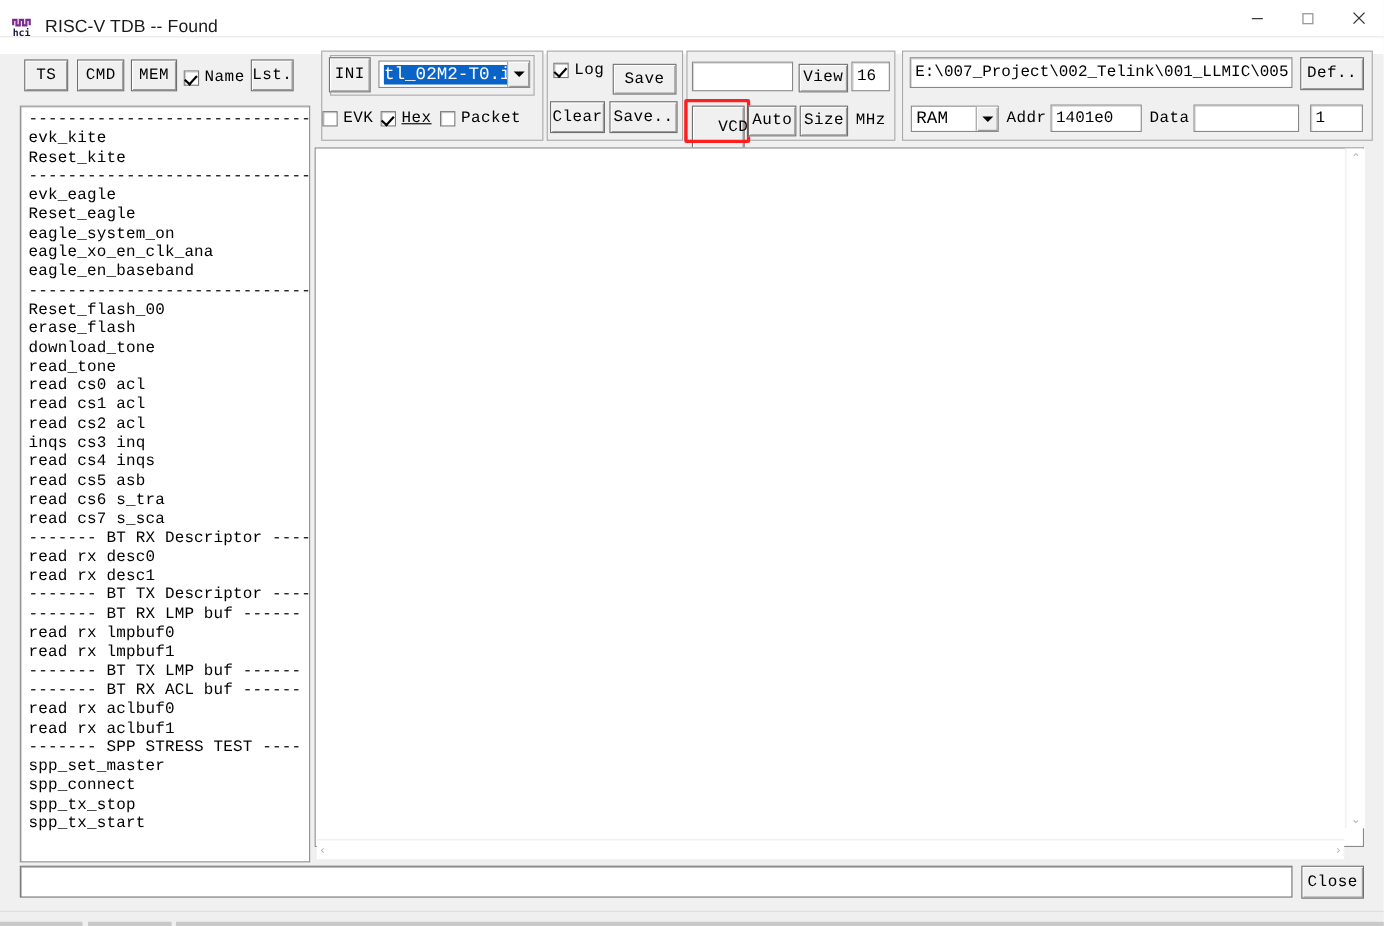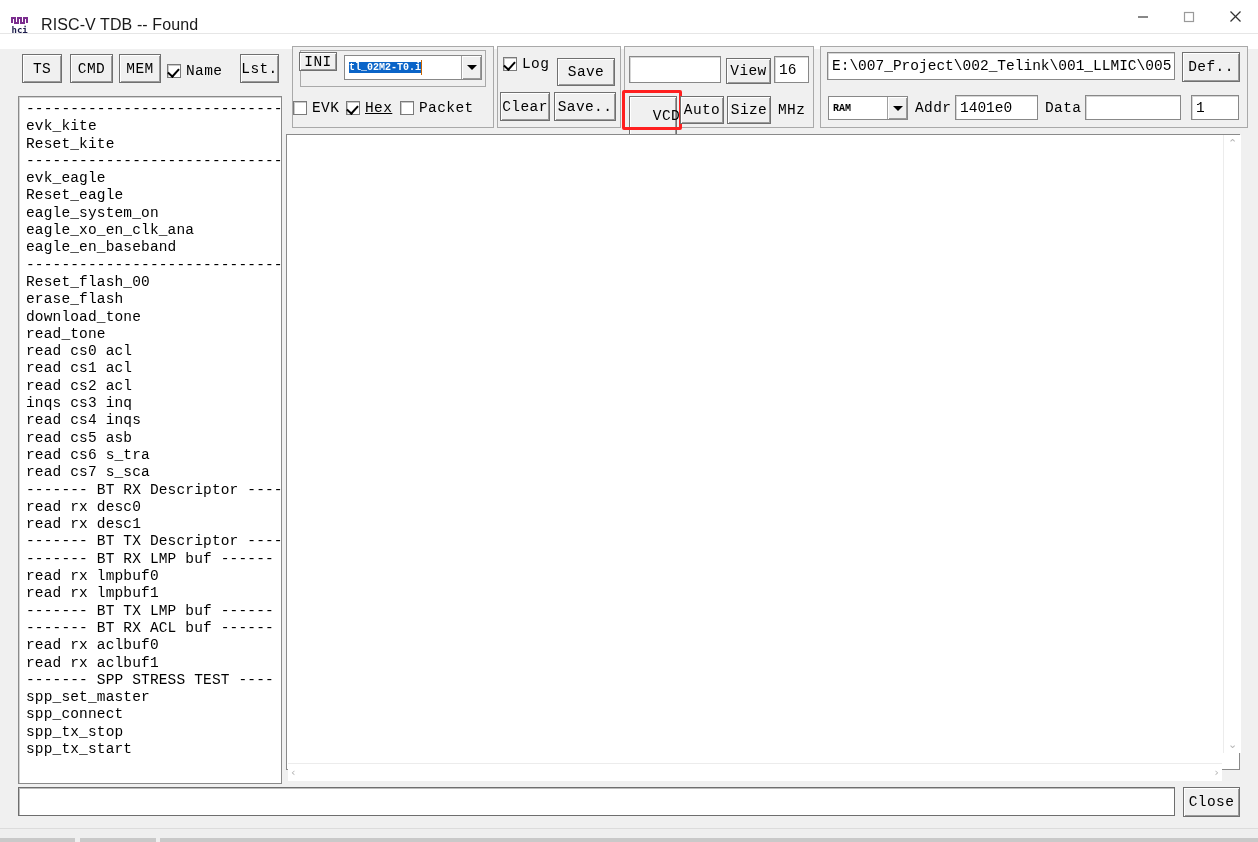--- a/index.html
+++ b/index.html
@@ -116,25 +116,24 @@
   .combo {
     position: absolute;
     background: #ffffff;
     border: 1px solid #888888;
     box-sizing: border-box;
     display: flex; align-items: center;
   }
   .combo .cval {
     flex: 1 1 auto;
     font-family: "Liberation Mono", monospace;
-    font-size: 10px;
+    font-size: 16px;
     padding-left: 4px;
     white-space: nowrap;
     overflow: hidden;
-    font-weight: bold;
   }
   .combo .carrow {
     width: 19px; height: 100%;
     background: #f0f0f0;
     border-left: 1px solid #a0a0a0;
     box-shadow: inset 1px 1px 0 #ffffff, inset -1px -1px 0 #9a9a9a;
     display: flex; align-items: center; justify-content: center;
     flex: 0 0 auto;
   }
   .carrow i {
@@ -269,25 +268,25 @@
       </div>
     </div>
   </div>
   <div class="titlebar-sep"></div>
 
   <div class="btn" style="left:22px; top:54px; width:40px; height:29px;">TS</div>
   <div class="btn" style="left:70px; top:54px; width:43px; height:29px;">CMD</div>
   <div class="btn" style="left:119px; top:54px; width:42px; height:29px;">MEM</div>
   <div class="cb checked" style="left:167px; top:64px;"></div>
   <div class="label" style="left:186px; top:63px; height:16px;">Name</div>
-  <div class="btn" style="left:240px; top:54px; width:39px; height:29px;text-align:center;">Lst.</div>
+  <div class="btn" style="left:228px; top:54px; width:39px; height:29px;text-align:center;">Lst.</div>
 
   <div class="group" style="left:292px; top:46px; width:202px; height:82px;"></div>
   <div class="group" style="left:300px; top:50px; width:186px; height:37px;"></div>
-  <div class="btn" style="left:299px; top:52px; width:38px; height:19px;">INI</div>
+  <div class="btn" style="left:299px; top:52px; width:38px; height:32px;">INI</div>
   <div class="combo" style="left:344px; top:55px; width:138px; height:25px;">
     <span class="cval"><span class="selected-text">tl_02M2-T0.i</span><span class="caret"></span></span>
     <span class="carrow">
         <i></i>
       </span>
   </div>
 
   <div class="cb" style="left:293px; top:101px;"></div>
   <div class="label" style="left:312px; top:100px; height:16px;">EVK</div>
   <div class="cb checked" style="left:346px; top:101px;"></div>

